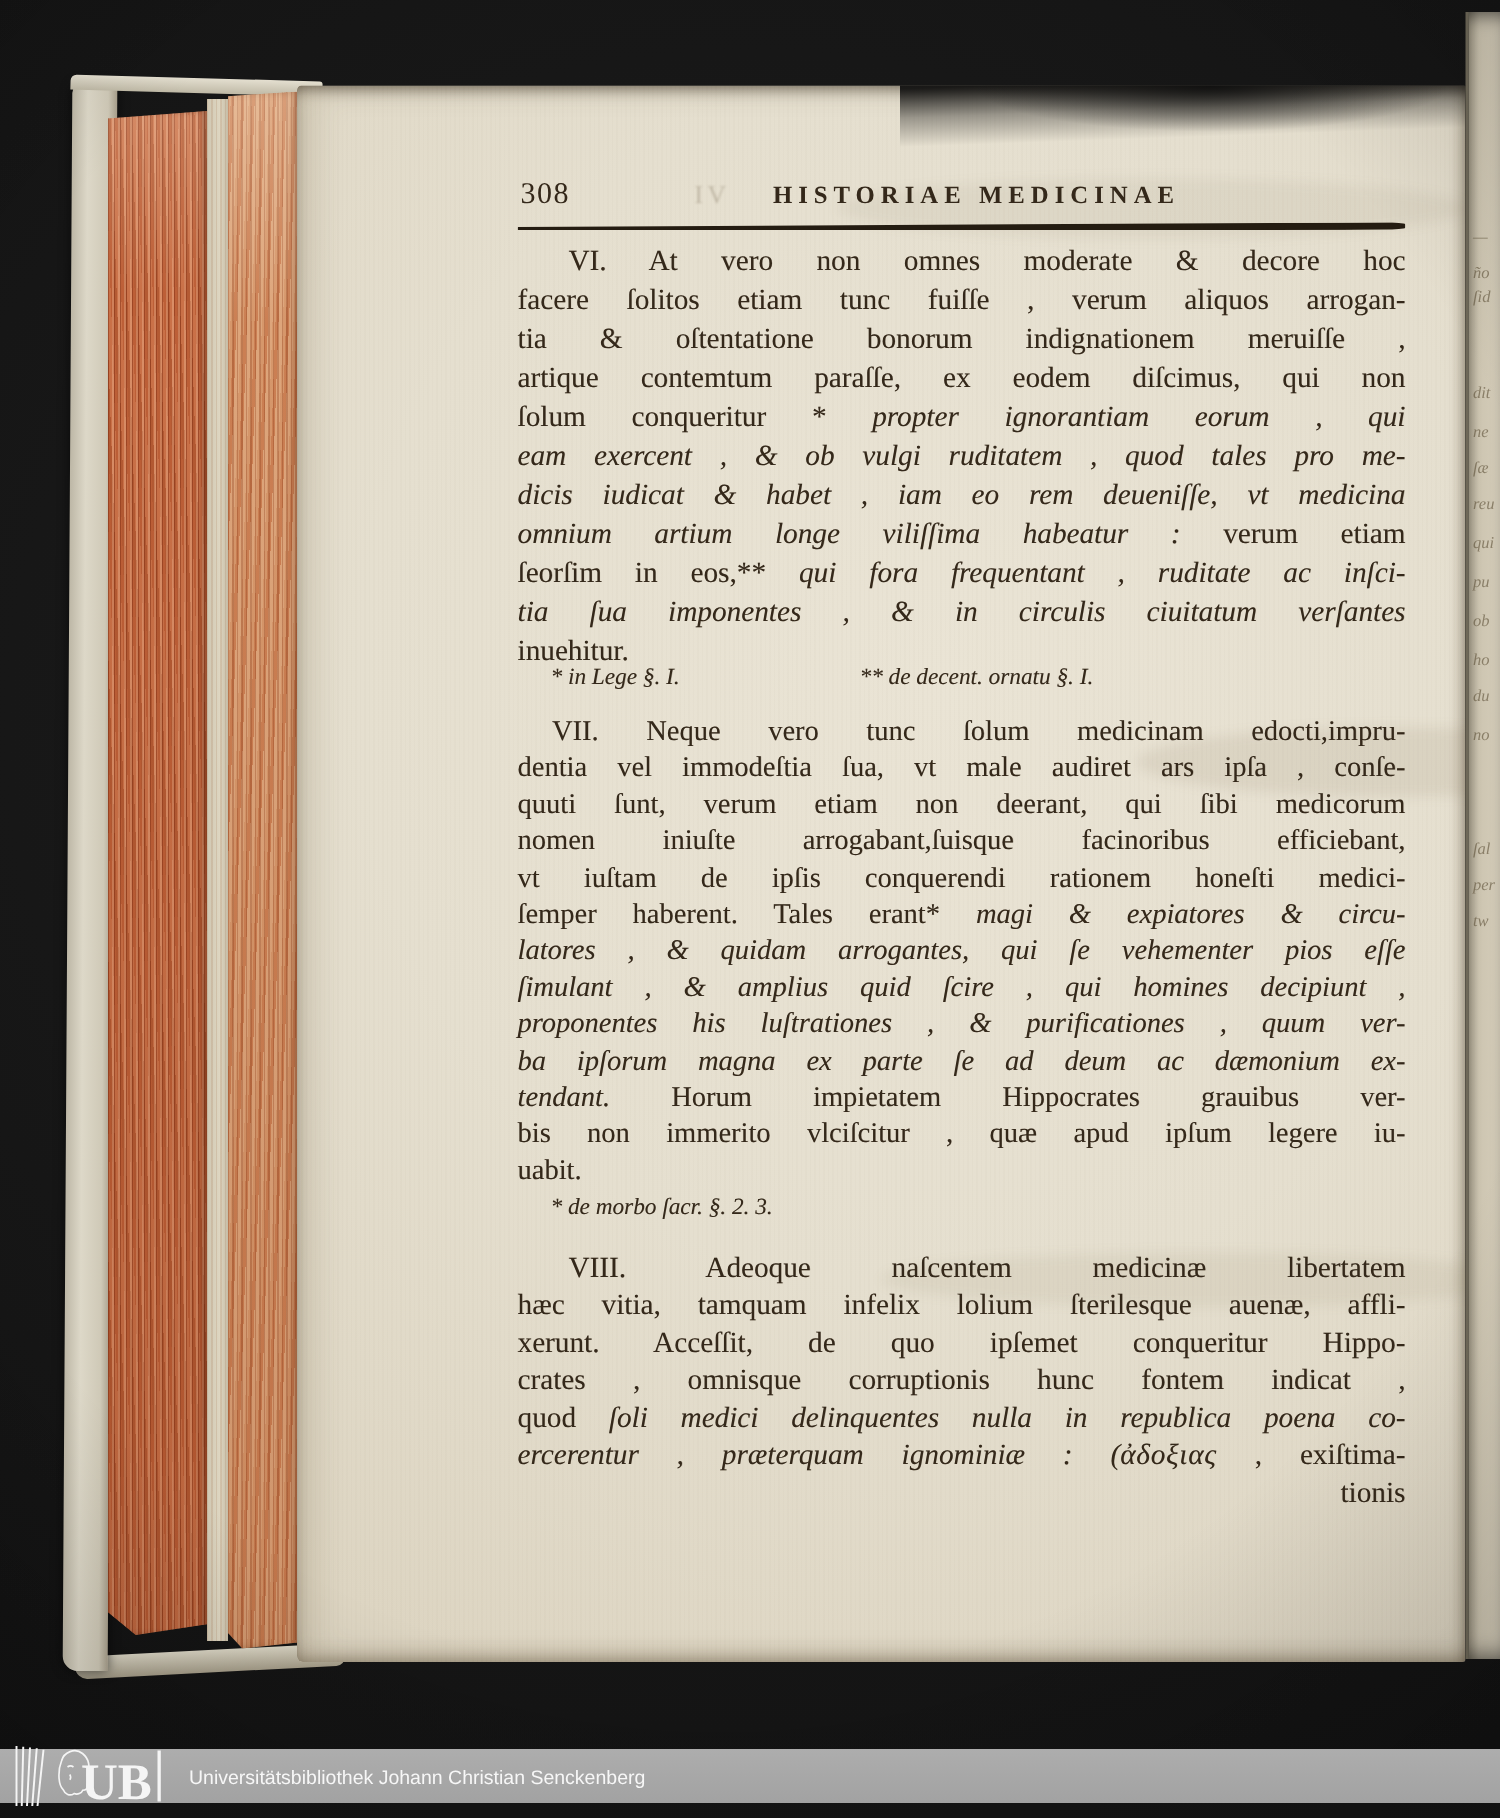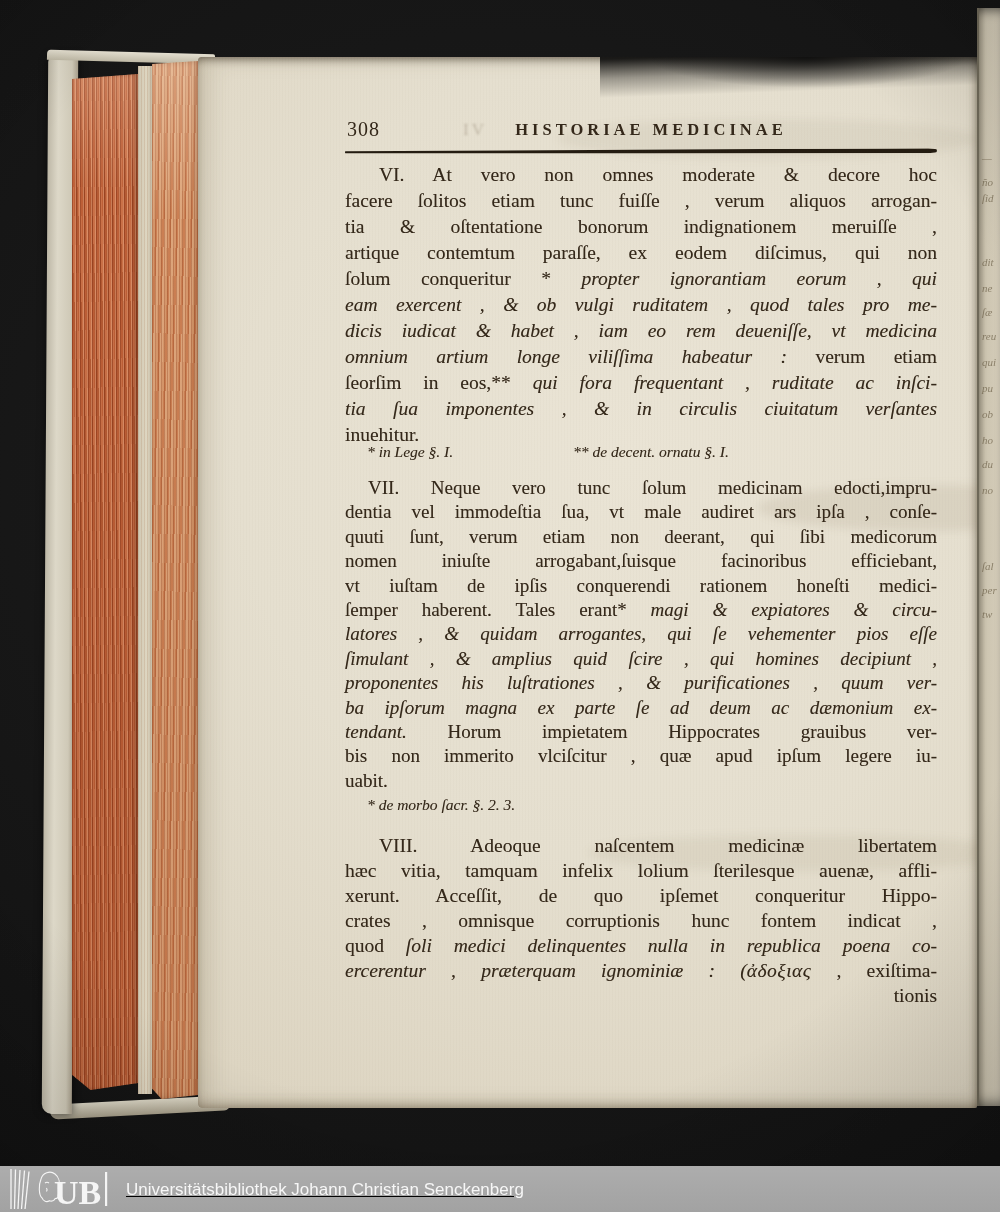--- a/index.html
+++ b/index.html
@@ -124,28 +124,27 @@
   #para-vi{top:105px;}  #para-vi .line{line-height:26px;}
   #para-vii{top:419px;} #para-vii .line{line-height:24.4px;font-size:19px;}
   #para-viii{top:776px;}#para-viii .line{line-height:25px;}
 
   .fnrow{position:absolute;left:0;width:592px;height:22px;font-size:15.5px;font-style:italic;}
   #fnrow-0{top:386px;} #fnrow-1{top:739px;}
   .fn{position:absolute;top:0;white-space:nowrap;text-shadow:.2px .2px 0 rgba(40,25,10,.3);}
 
   
   .banner{
-    position:absolute;left:0;top:1166px;width:1000px;height:46px;z-index:50;
+    position:absolute;left:0;top:1166px;width:1000px;height:36px;z-index:50;
     background:linear-gradient(180deg,#adadad,#a2a2a2);
     display:flex;align-items:center;
     font-family:"Liberation Sans","DejaVu Sans",sans-serif;
-    text-decoration:underline;
   }
   .banner .logo{flex:0 0 auto;margin-left:8px;width:102px;height:44px;}
-  .banner .btxt{margin-left:16px;color:#f7f7f7;font-size:17px;line-height:21px;}
+  .banner .btxt{margin-left:16px;color:#f7f7f7;font-size:13px;line-height:21px;}
 </style>
 </head>
 <body>
 
 <div class="stage">
 
   <div class="cover-left"></div>
   <div class="cover-top"></div>
   <div class="cover-bottom"></div>
   <div class="edge-band1"></div>

